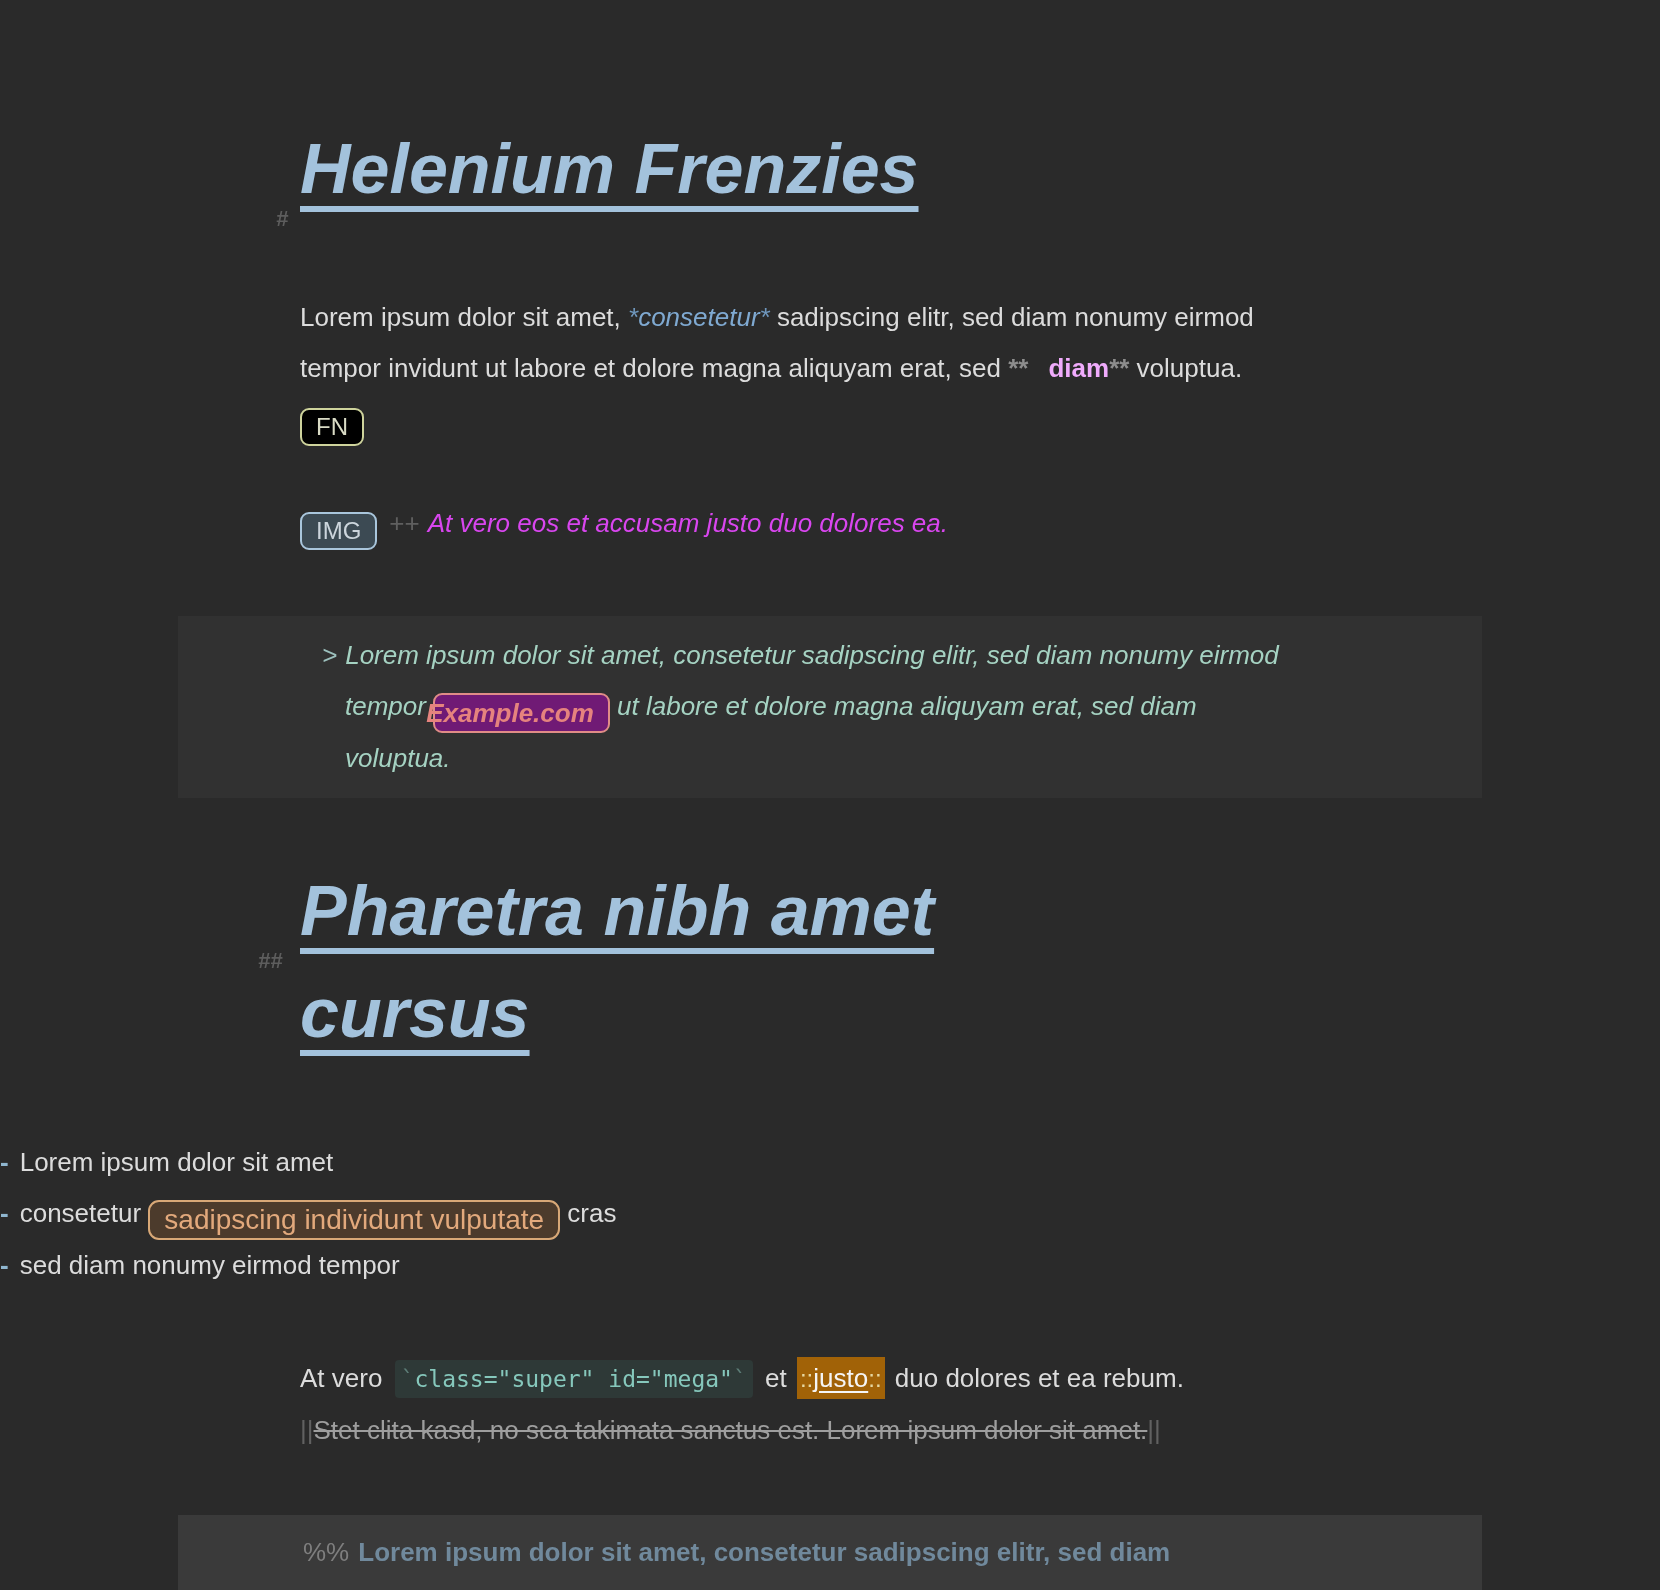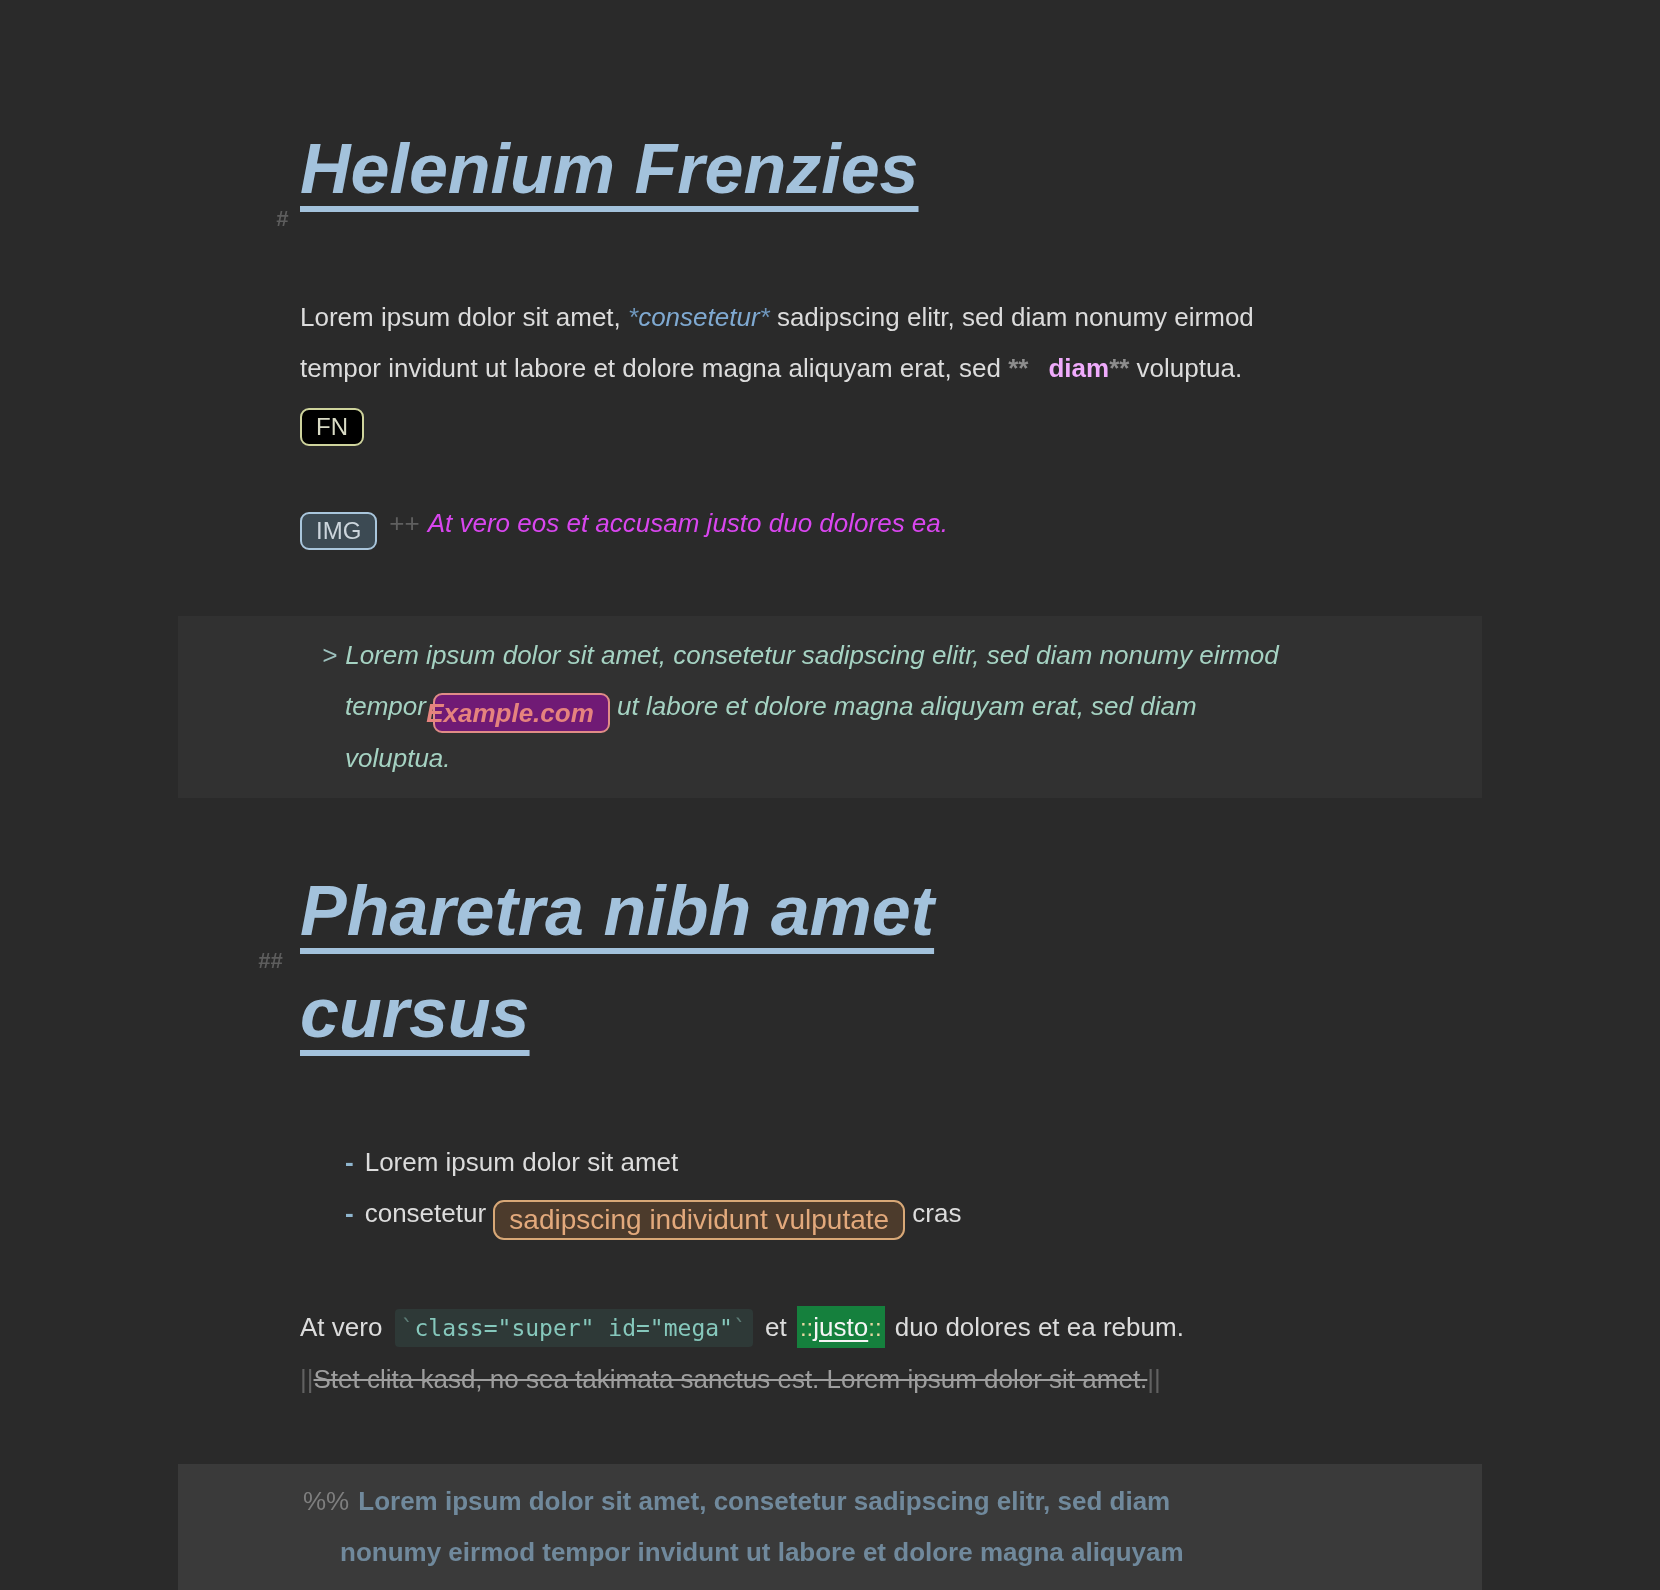--- a/index.html
+++ b/index.html
@@ -90,38 +90,38 @@
     padding-left:167px;
     text-indent:-23px;
     width:1115px;
     line-height:51px;
     font-style:italic;
     color:#a5d2c2;
   }
   .quote-mark { color:#9cc0bd; margin-right:8px; }
 
   
-  .list { margin-top:73px; padding-left:345px; }
+  .list { margin-top:73px; }
   .list-item { line-height:51px; }
   .bullet { color:#8fb6cf; font-weight:bold; margin-right:11px; }
 
   
   .para2 { margin-top:62px; padding-left:300px; }
   .p2-line { line-height:51px; }
   .code {
     background:#2e3937;
     border-radius:4px;
     padding:6px 6px;
     margin:0 5px;
     font-family:"DejaVu Sans Mono", monospace;
     font-size:23px;
   }
   .tick { color:#5d7d77; }
   .code-text { color:#86c8bc; }
-  .hl { background:#15803d; padding:6px 3px; margin:17px 3px; }
+  .hl { background:#a16207; padding:6px 3px; margin:17px 3px; }
   .hl-mark { color:#e6d8a2; font-size:24px; }
   .hl-text { color:#f5f5f5; text-decoration:underline; text-underline-offset:4px; }
   .pipe { color:#616161; }
   .strike { color:#9e9e9e; text-decoration:line-through; }
 
   
   .comment-band {
     margin:59px 178px 0 178px;
     width:1304px;
     height:170px;
@@ -168,20 +168,23 @@
 
   <div class="list">
     <div class="list-item">
       <span class="bullet">-</span><span>Lorem ipsum dolor sit amet</span>
     </div>
     <div class="list-item">
       <span class="bullet">-</span><span>consetetur </span>
       <span class="badge badge-tag">sadipscing individunt vulputate</span>
       <span> cras</span>
     </div>
+    <div class="list-item">
+      <span class="bullet">-</span><span>sed diam nonumy eirmod tempor</span>
+    </div>
   </div>
 
   <div class="para2">
     <div class="p2-line"><span>At vero </span><span class="code"><span class="tick">`</span><span class="code-text">class="super" id="mega"</span><span class="tick">`</span></span><span> et </span><span class="hl"><span class="hl-mark">::</span><span class="hl-text">justo</span><span class="hl-mark">::</span></span><span> duo dolores et ea rebum.</span></div>
     <div class="p2-line"><span class="pipe">||</span><span class="strike">Stet clita kasd, no sea takimata sanctus est. Lorem ipsum dolor sit amet.</span><span class="pipe">||</span></div>
   </div>
 
   <div class="comment-band">
     <div class="comment-inner">
       <span class="comment-mark">%%</span><span class="comment-text">Lorem ipsum dolor sit amet, consetetur sadipscing elitr, sed diam nonumy eirmod tempor invidunt ut labore et dolore magna aliquyam</span>

